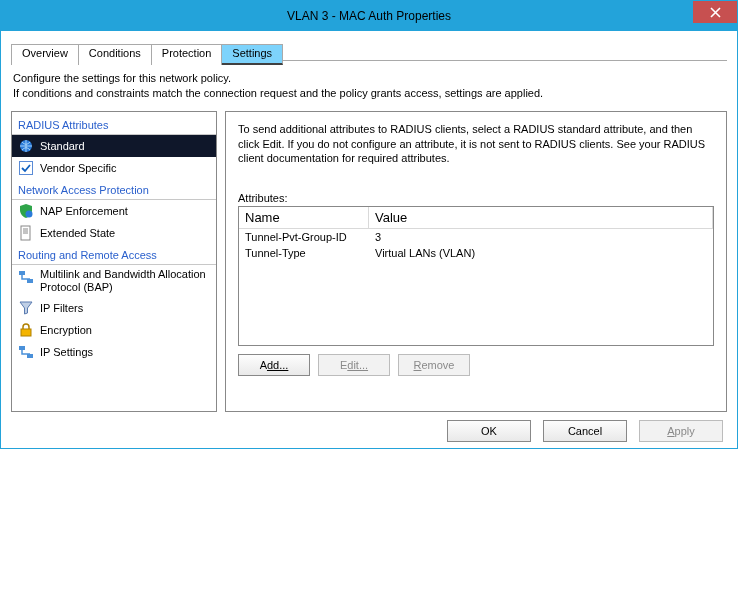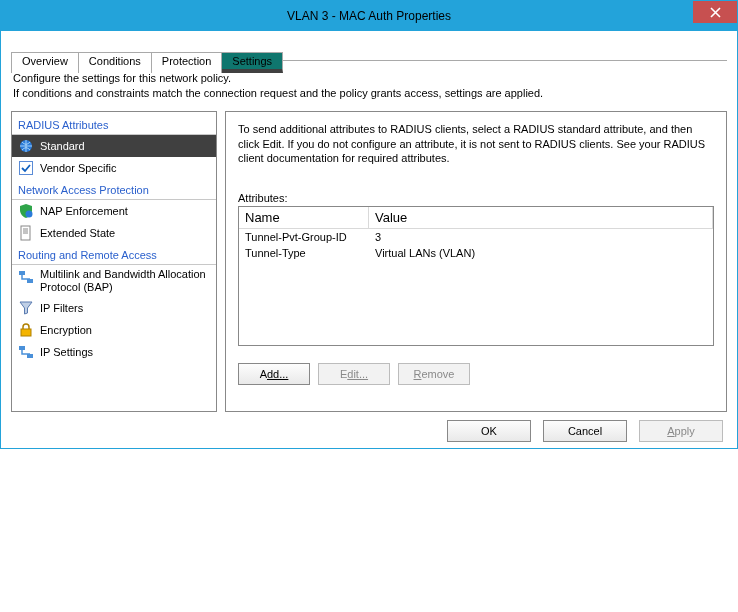--- a/index.html
+++ b/index.html
@@ -3,44 +3,44 @@
 <meta charset="utf-8">
 <style>
   * { box-sizing: border-box; }
   html, body { margin:0; padding:0; font-family: "Segoe UI", Tahoma, sans-serif; font-size:11px; color:#000; background:#fff; }
   .window { width:738px; height:449px; border:1px solid #23a3da; display:flex; flex-direction:column; background:#fff; }
   .titlebar { height:30px; background:#23a3da; display:flex; align-items:center; justify-content:center; position:relative; color:#000; }
   .titlebar .title { font-size:12px; }
   .closebtn { position:absolute; right:0; top:0; width:44px; height:22px; background:#c75050; color:#fff; display:flex; align-items:center; justify-content:center; font-size:13px; cursor:default; }
   .client { flex:1; padding:8px 10px 6px 10px; display:flex; flex-direction:column; background:#fff; }
   .tabs { display:flex; border-bottom:1px solid #a9a9a9; height:22px;}
-  .tab { padding:2px 10px; border:1px solid #a9a9a9; border-bottom:none; margin-right:0; background:#fff; cursor:default; position:relative; top:13px; font-size:11px;}
+  .tab { padding:2px 10px; border:1px solid #a9a9a9; border-bottom:none; margin-right:0; background:#fff; cursor:default; position:relative; top:5px; font-size:11px;}
   .tab + .tab { border-left:none; }
-  .tab.active { background:#0f766e; border-bottom:4px solid #404040; }
+  .tab.active { background:#7dd3fc; border-bottom:2px solid #404040; }
   .desc { margin:10px 2px 8px 2px; line-height:1.35; color:#000; }
   .settings-label { margin:2px 2px 2px 2px; }
   .panels { flex:1; display:flex; gap:8px; margin-top:2px; }
   .leftpanel { width:206px; border:1px solid #888; background:#fff; padding:2px 0; overflow:hidden;}
   .cat-header { color:#295fcc; font-weight:normal; padding:3px 6px; border-bottom:1px solid #c8c8c8; margin-top:2px;}
   .cat-item { display:flex; align-items:center; gap:6px; padding:3px 6px; cursor:default;}
-  .cat-item.selected { background:#404040; color:#fff;}
+  .cat-item.selected { background:#0f172a; color:#fff;}
   .cat-item .ico { width:16px; height:16px; display:flex; align-items:center; justify-content:center; flex-shrink:0;}
   .rightpanel { flex:1; border:1px solid #888; padding:10px 12px; display:flex; flex-direction:column;}
   .instr { line-height:1.35; margin-bottom:26px;}
   .attr-label { margin-bottom:2px;}
   .grid { border:1px solid #888; height:140px; background:#fff; overflow:hidden;}
   .grid-header { display:flex; background:#fff; border-bottom:1px solid #d9d9d9; }
   .gh { padding:3px 6px; border-right:1px solid #d9d9d9; font-size:13px; background:#fff;}
   .gh.name { width:130px;}
   .gh.value { flex:1;}
   .grid-row { display:flex; padding:1px 0;}
   .gc { padding:1px 6px; font-size:11px; overflow:hidden; text-overflow:ellipsis; white-space:nowrap;}
   .gc.name { width:130px;}
   .gc.value { flex:1;}
-  .btnrow { display:flex; gap:8px; margin-top:17px;}
+  .btnrow { display:flex; gap:8px; margin-top:8px;}
   .btn { min-width:72px; height:22px; border:1px solid #888; background:linear-gradient(#fdfdfd,#e9e9e9); display:flex; align-items:center; justify-content:center; padding:0 10px; font-size:11px; cursor:default;}
   .btn.disabled { color:#8a8a8a; border-color:#bcbcbc; background:#f2f2f2;}
   .btn .u { text-decoration:underline;}
   .dlg-buttons { display:flex; justify-content:flex-end; gap:12px; padding:8px 4px 0 4px; }
   svg { display:block; }
 </style>
 </head>
 <body>
 
 <div class="window">

